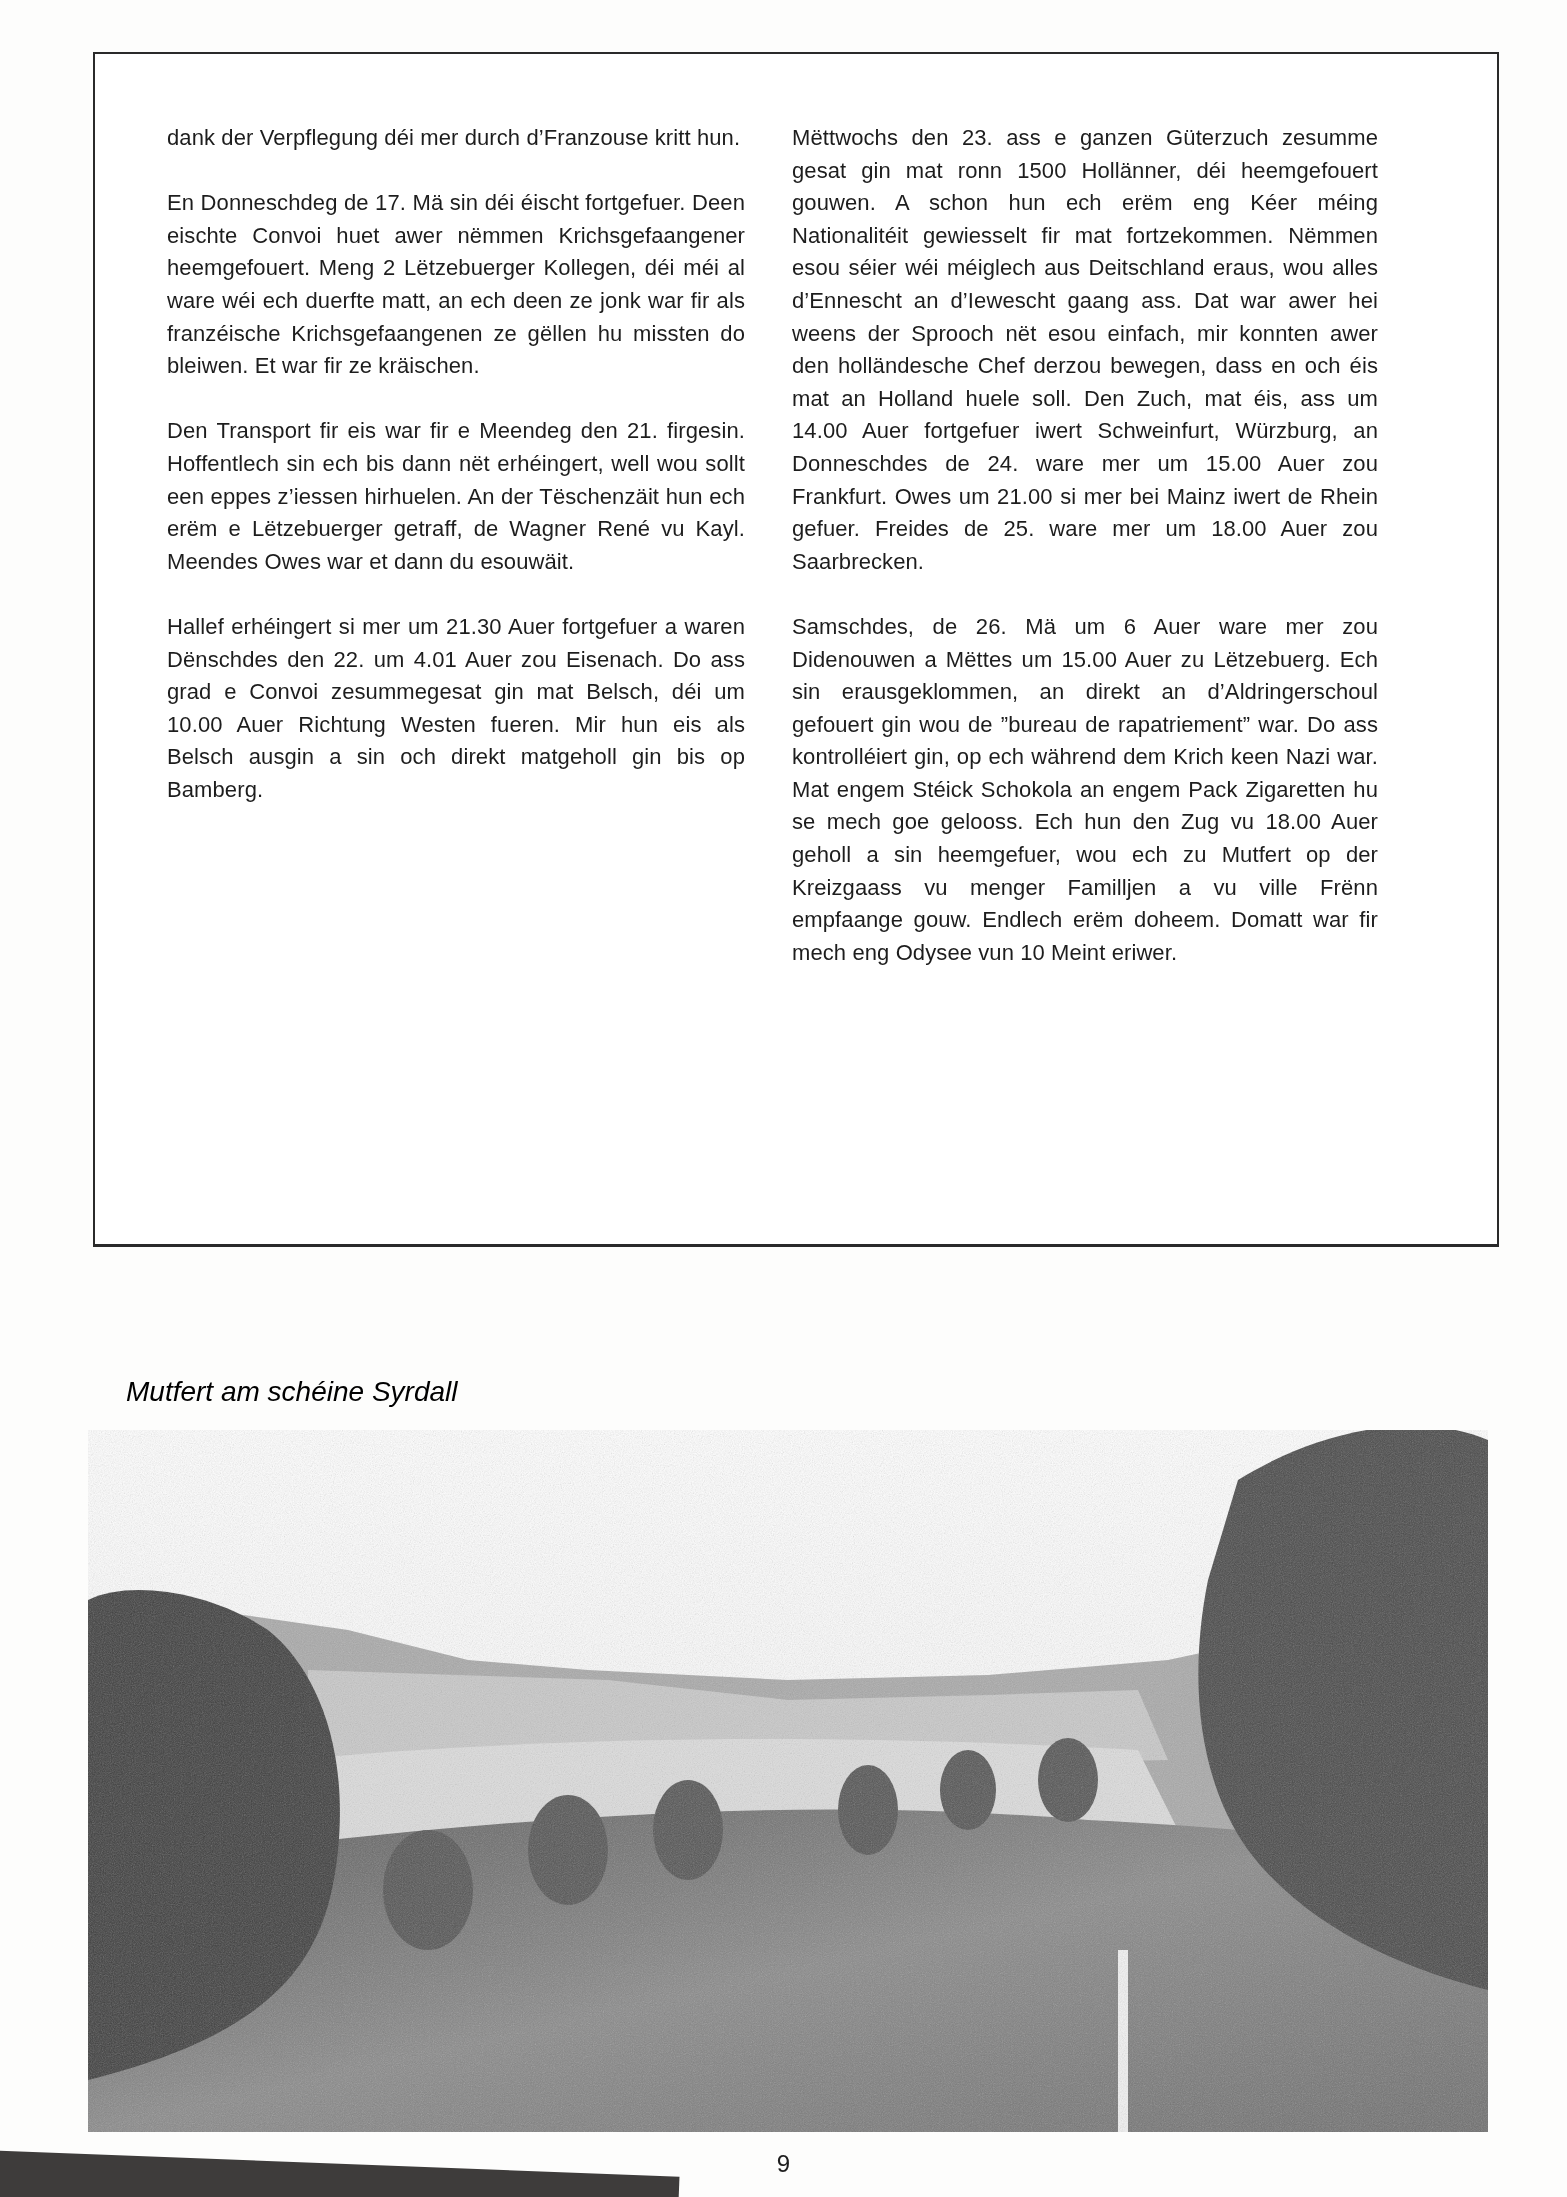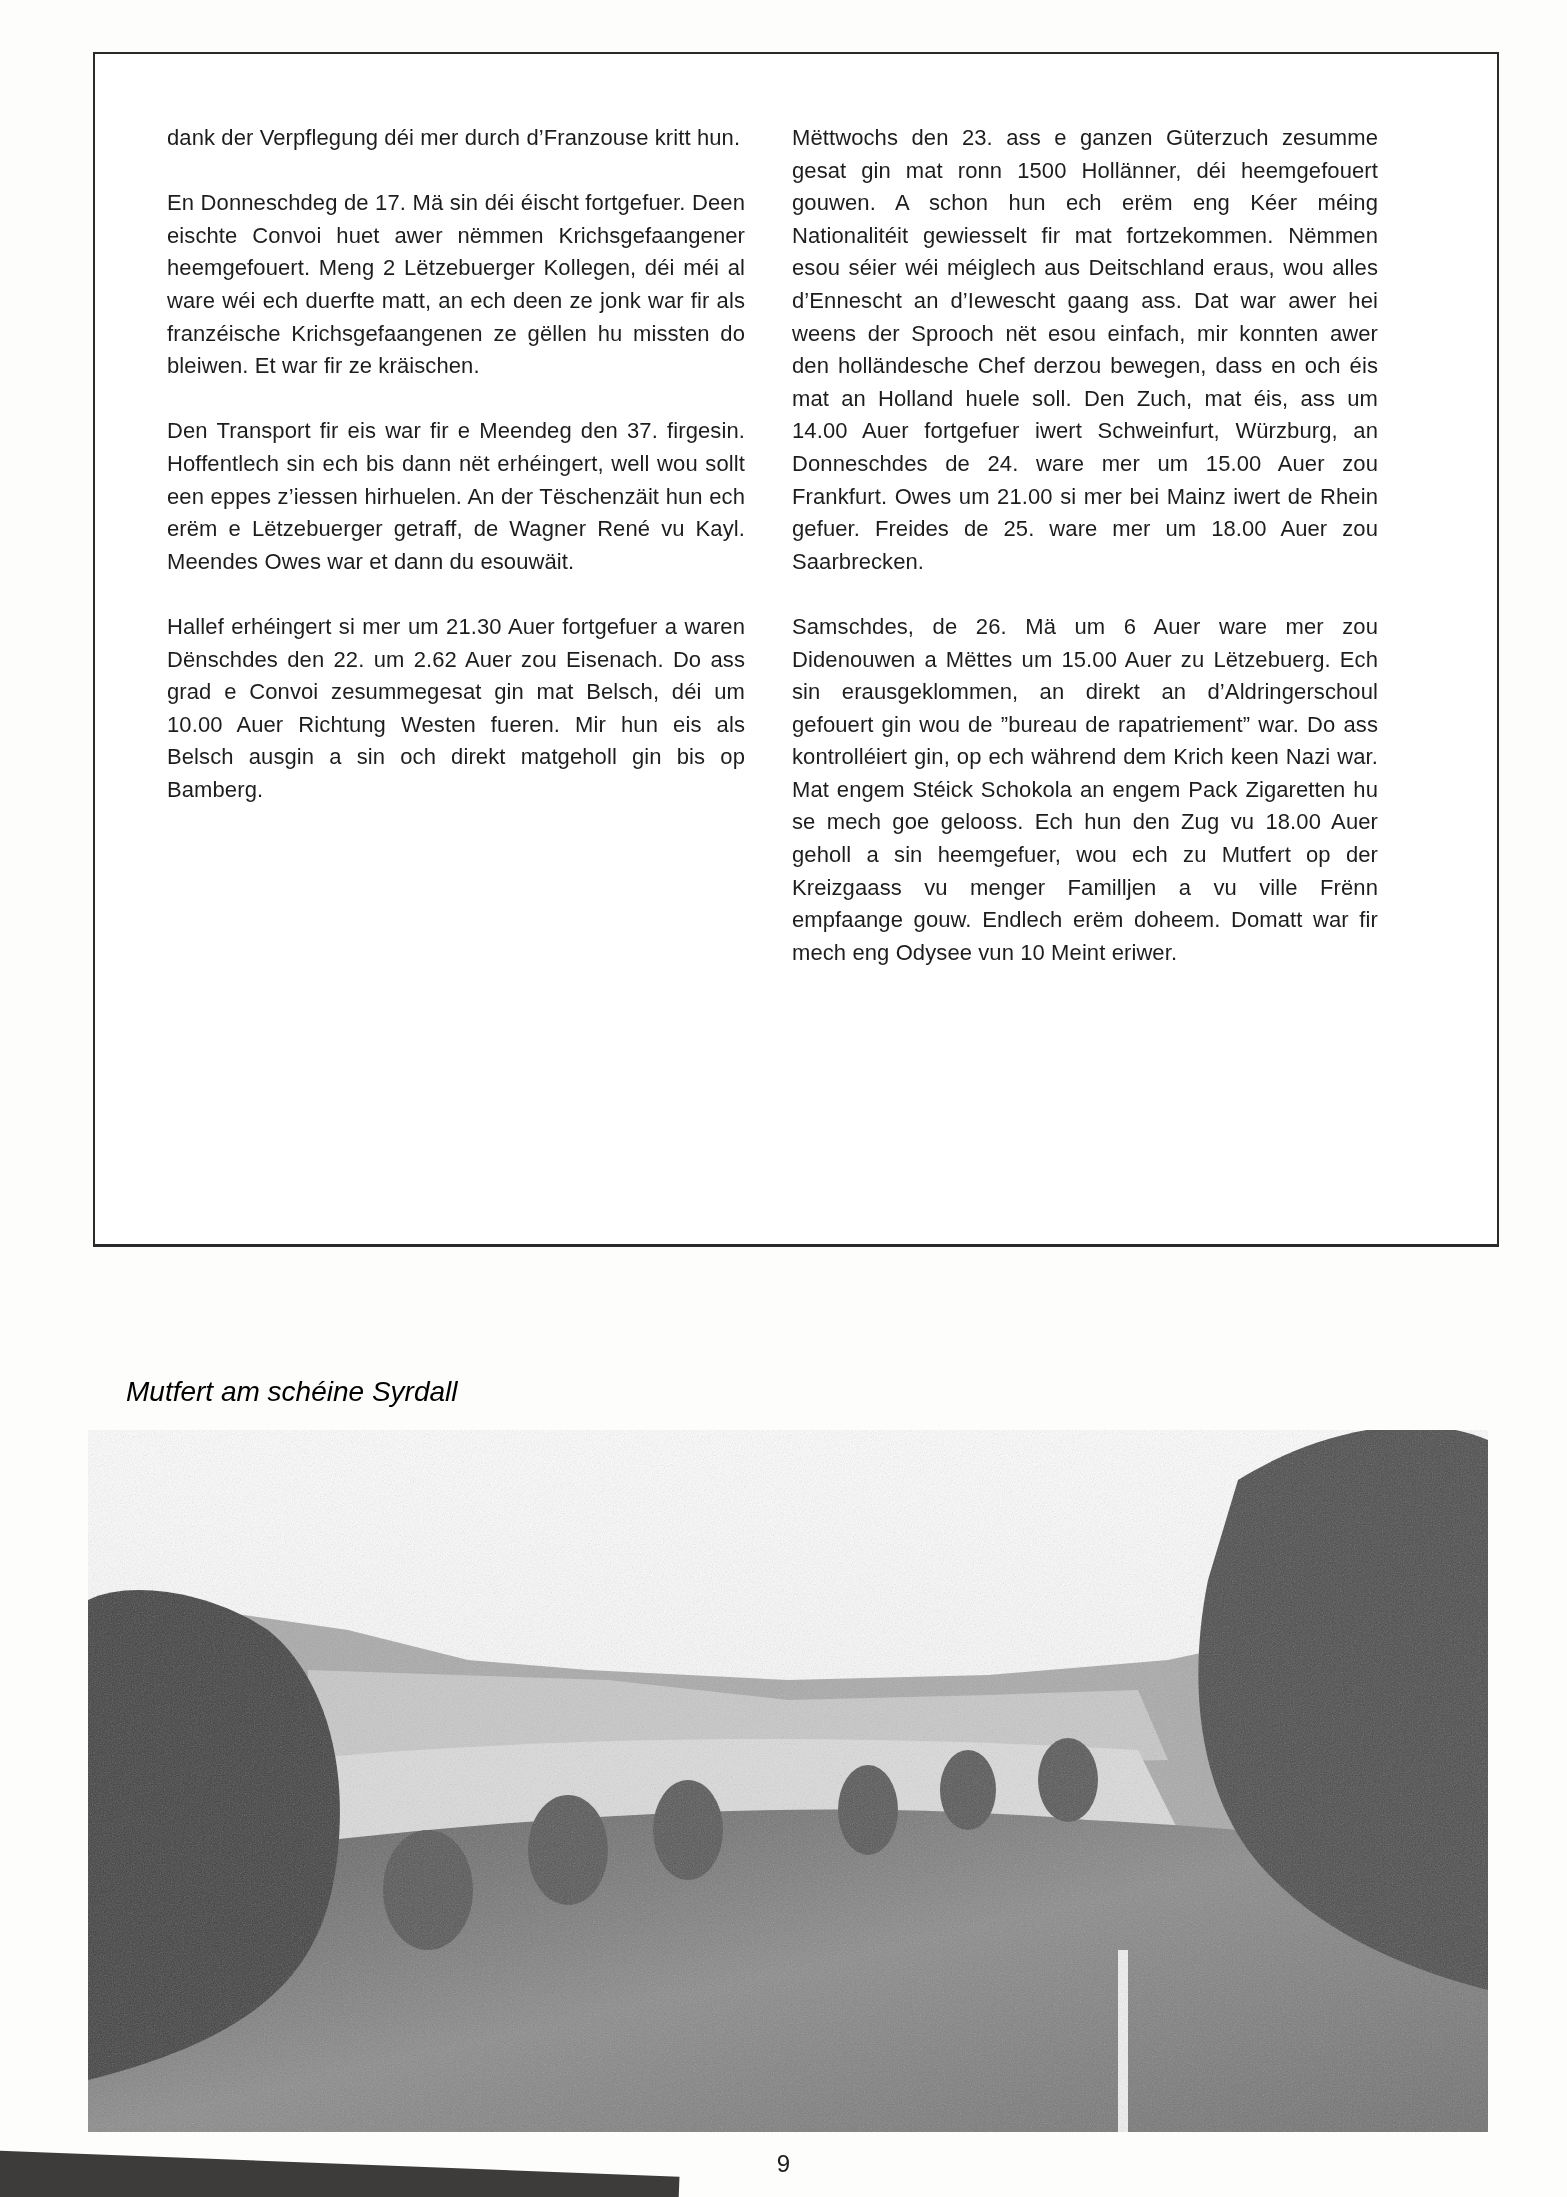--- a/index.html
+++ b/index.html
@@ -42,22 +42,22 @@
 </head>
 <body>
 
 <div class="scan-edge"></div>
 
 <div class="text-frame"></div>
 
 <div class="col col-left">
   <p>dank der Verpflegung déi mer durch d’Franzouse kritt hun.</p>
   <p>En Donneschdeg de 17. Mä sin déi éischt fortgefuer. Deen eischte Convoi huet awer nëmmen Krichsgefaangener heemgefouert. Meng 2 Lëtzebuerger Kollegen, déi méi al ware wéi ech duerfte matt, an ech deen ze jonk war fir als franzéische Krichsgefaangenen ze gëllen hu missten do bleiwen. Et war fir ze kräischen.</p>
-  <p>Den Transport fir eis war fir e Meendeg den 37. firgesin. Hoffentlech sin ech bis dann nët erhéingert, well wou sollt een eppes z’iessen hirhuelen. An der Tëschenzäit hun ech erëm e Lëtzebuerger getraff, de Wagner René vu Kayl. Meendes Owes war et dann du esouwäit.</p>
-  <p>Hallef erhéingert si mer um 21.30 Auer fortgefuer a waren Dënschdes den 22. um 2.62 Auer zou Eisenach. Do ass grad e Convoi zesummegesat gin mat Belsch, déi um 10.00 Auer Richtung Westen fueren. Mir hun eis als Belsch ausgin a sin och direkt matgeholl gin bis op Bamberg.</p>
+  <p>Den Transport fir eis war fir e Meendeg den 21. firgesin. Hoffentlech sin ech bis dann nët erhéingert, well wou sollt een eppes z’iessen hirhuelen. An der Tëschenzäit hun ech erëm e Lëtzebuerger getraff, de Wagner René vu Kayl. Meendes Owes war et dann du esouwäit.</p>
+  <p>Hallef erhéingert si mer um 21.30 Auer fortgefuer a waren Dënschdes den 22. um 4.01 Auer zou Eisenach. Do ass grad e Convoi zesummegesat gin mat Belsch, déi um 10.00 Auer Richtung Westen fueren. Mir hun eis als Belsch ausgin a sin och direkt matgeholl gin bis op Bamberg.</p>
 </div>
 
 <div class="col col-right">
   <p>Mëttwochs den 23. ass e ganzen Güterzuch zesumme gesat gin mat ronn 1500 Hollänner, déi heemgefouert gouwen. A schon hun ech erëm eng Kéer méing Nationalitéit gewiesselt fir mat fortzekommen. Nëmmen esou séier wéi méiglech aus Deitschland eraus, wou alles d’Ennescht an d’Iewescht gaang ass. Dat war awer hei weens der Sprooch nët esou einfach, mir konnten awer den holländesche Chef derzou bewegen, dass en och éis mat an Holland huele soll. Den Zuch, mat éis, ass um 14.00 Auer fortgefuer iwert Schweinfurt, Würzburg, an Donneschdes de 24. ware mer um 15.00 Auer zou Frankfurt. Owes um 21.00 si mer bei Mainz iwert de Rhein gefuer. Freides de 25. ware mer um 18.00 Auer zou Saarbrecken.</p>
   <p>Samschdes, de 26. Mä um 6 Auer ware mer zou Didenouwen a Mëttes um 15.00 Auer zu Lëtzebuerg. Ech sin erausgeklommen, an direkt an d’Aldringerschoul gefouert gin wou de ”bureau de rapatriement” war. Do ass kontrolléiert gin, op ech während dem Krich keen Nazi war. Mat engem Stéick Schokola an engem Pack Zigaretten hu se mech goe gelooss. Ech hun den Zug vu 18.00 Auer geholl a sin heemgefuer, wou ech zu Mutfert op der Kreizgaass vu menger Familljen a vu ville Frënn empfaange gouw. Endlech erëm doheem. Domatt war fir mech eng Odysee vun 10 Meint eriwer.</p>
 </div>
 
 <div class="caption">Mutfert am schéine Syrdall</div>
 
 <div class="photo">

